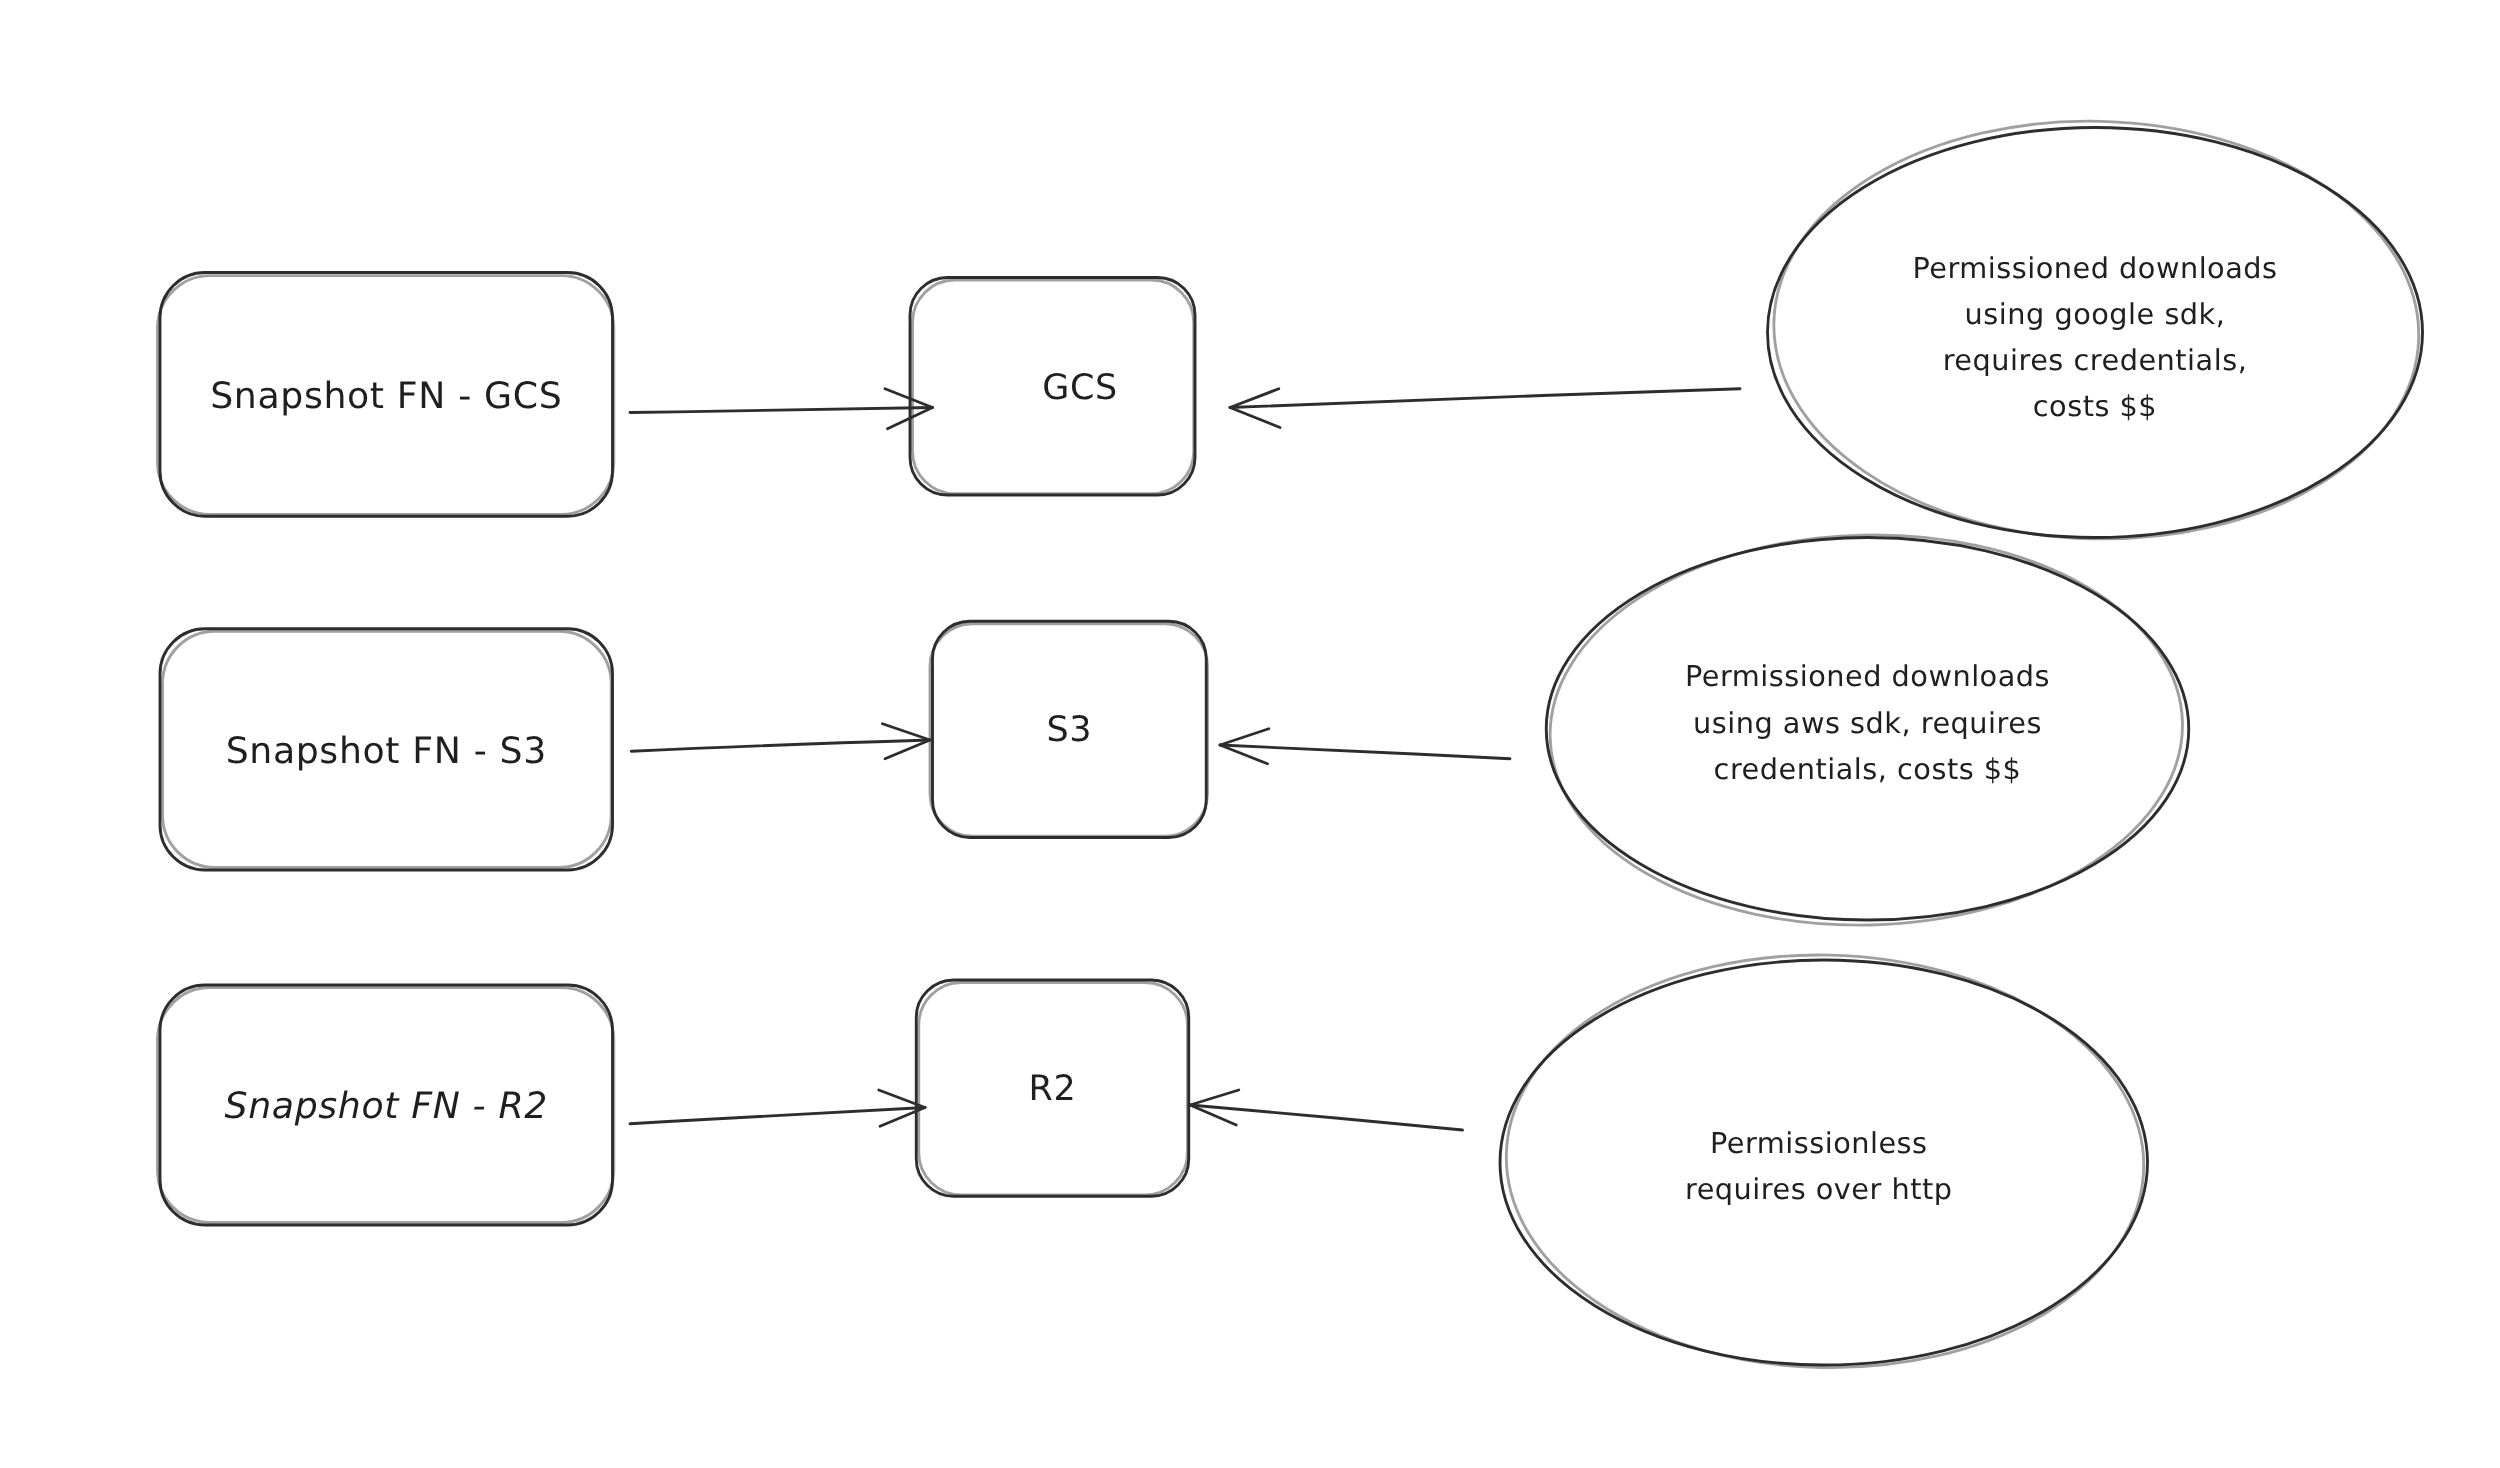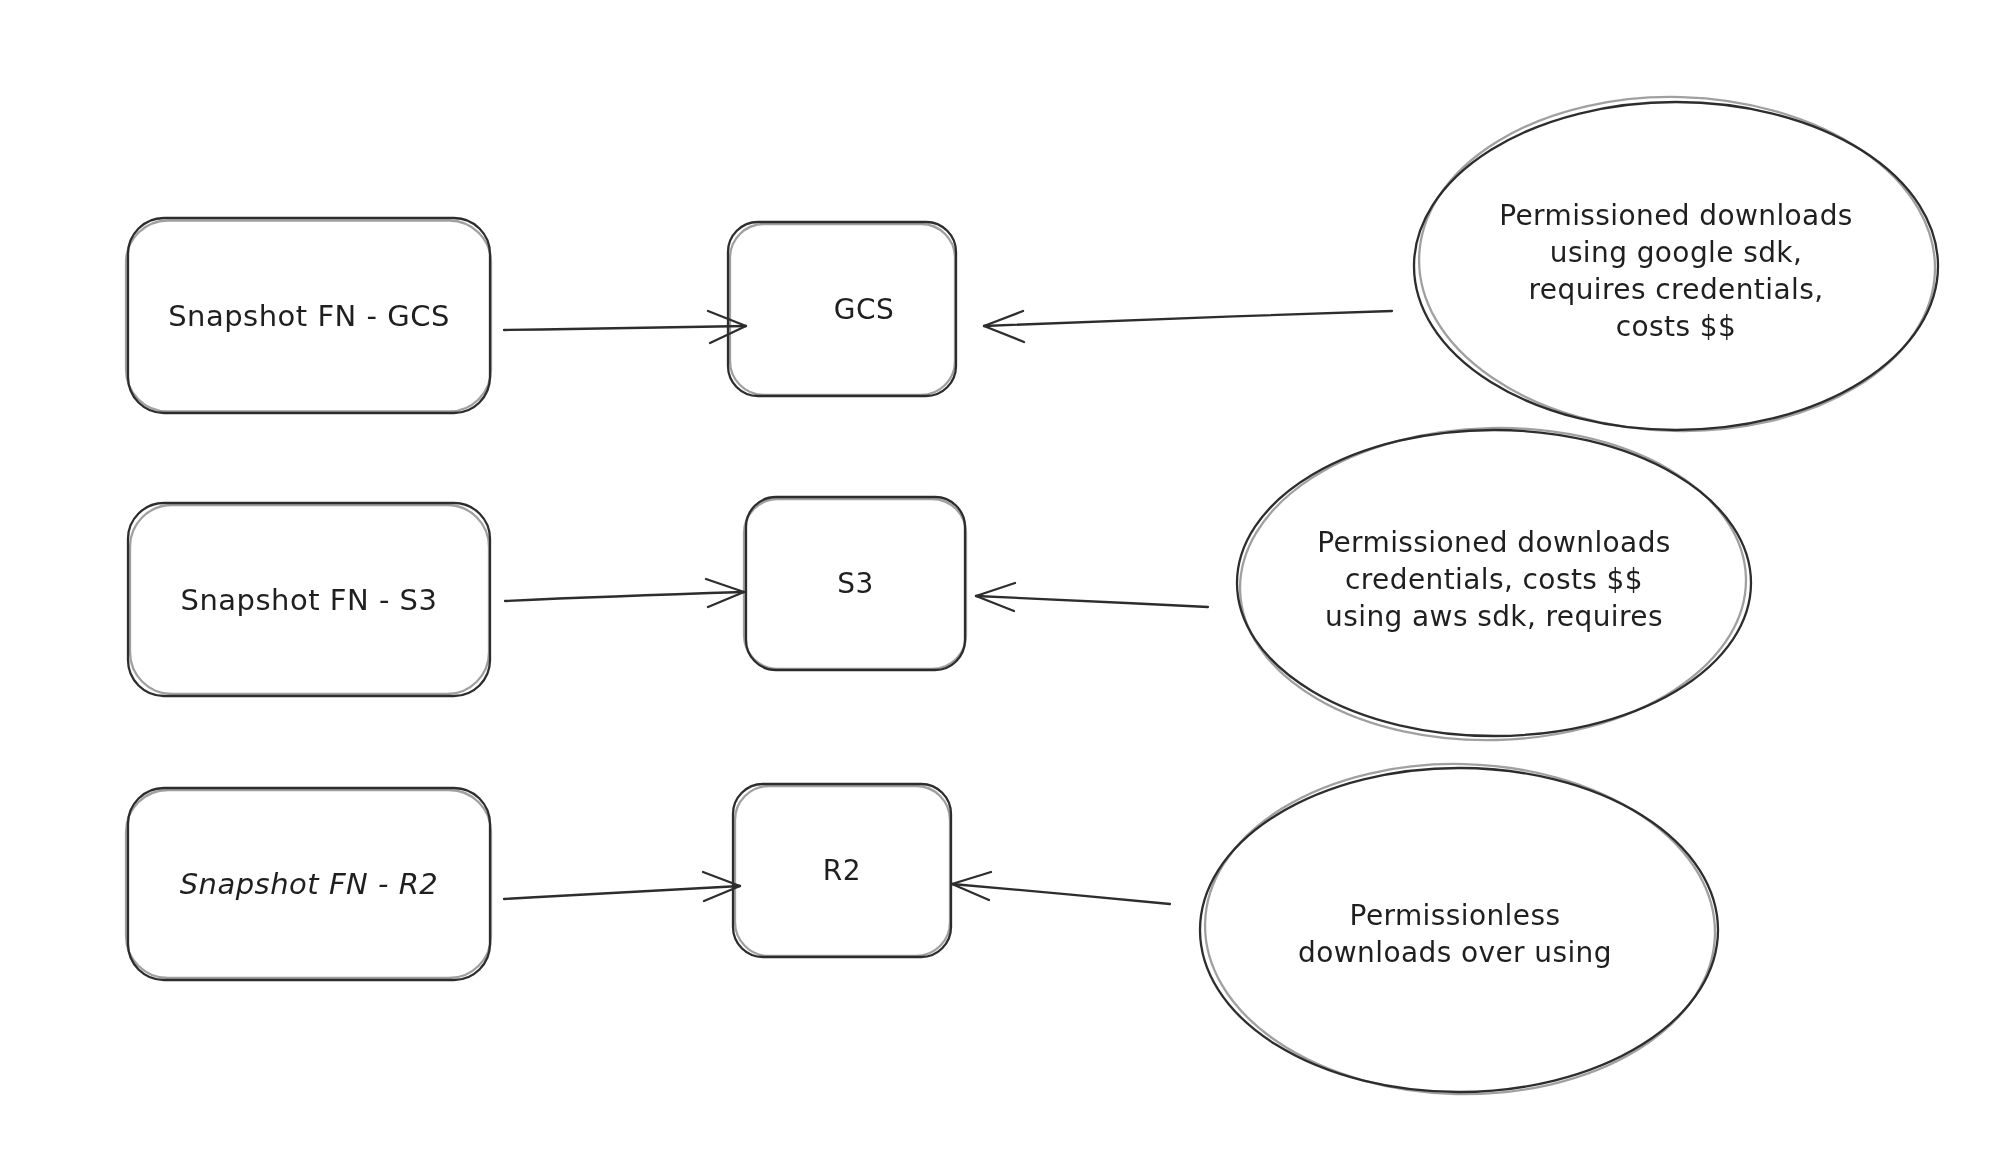--- a/index.html
+++ b/index.html
@@ -22,21 +22,21 @@
     justify-content:center;
     text-align:left;
     letter-spacing:.5px;
     white-space:nowrap;
   }
   .box-label{font-size:29px;}
   .mid-label{font-size:28px;}
   .note{
     position:absolute;
     text-align:center;
-    font-size:28px;
+    font-size:23px;
     line-height:37px;
     letter-spacing:.4px;
   }
 </style>
 </head>
 <body>
 
 <div class="canvas">
 
   <svg width="2000" height="1174" viewBox="0 0 2000 1174">
@@ -111,24 +111,24 @@
     <div>Permissioned downloads</div>
     <div>using google sdk,</div>
     <div>requires credentials,</div>
     <div>costs $$</div>
   </div>
 
   <div class="label box-label" style="left:128px;top:503px;width:362px;height:193px;">Snapshot FN - S3</div>
   <div class="label mid-label" style="left:746px;top:497px;width:219px;height:173px;">S3</div>
   <div class="note" style="left:1279px;top:524px;width:430px;">
     <div>Permissioned downloads</div>
+    <div>using aws sdk, requires</div>
     <div>credentials, costs $$</div>
-    <div>using aws sdk, requires</div>
   </div>
 
   <div class="label box-label" style="left:128px;top:788px;width:362px;height:192px;font-style:italic;">Snapshot FN - R2</div>
   <div class="label mid-label" style="left:733px;top:784px;width:218px;height:173px;">R2</div>
   <div class="note" style="left:1240px;top:897px;width:430px;">
     <div>Permissionless</div>
-    <div>downloads over using</div>
+    <div>requires over http</div>
   </div>
 
 </div>
 
 </body></html>

